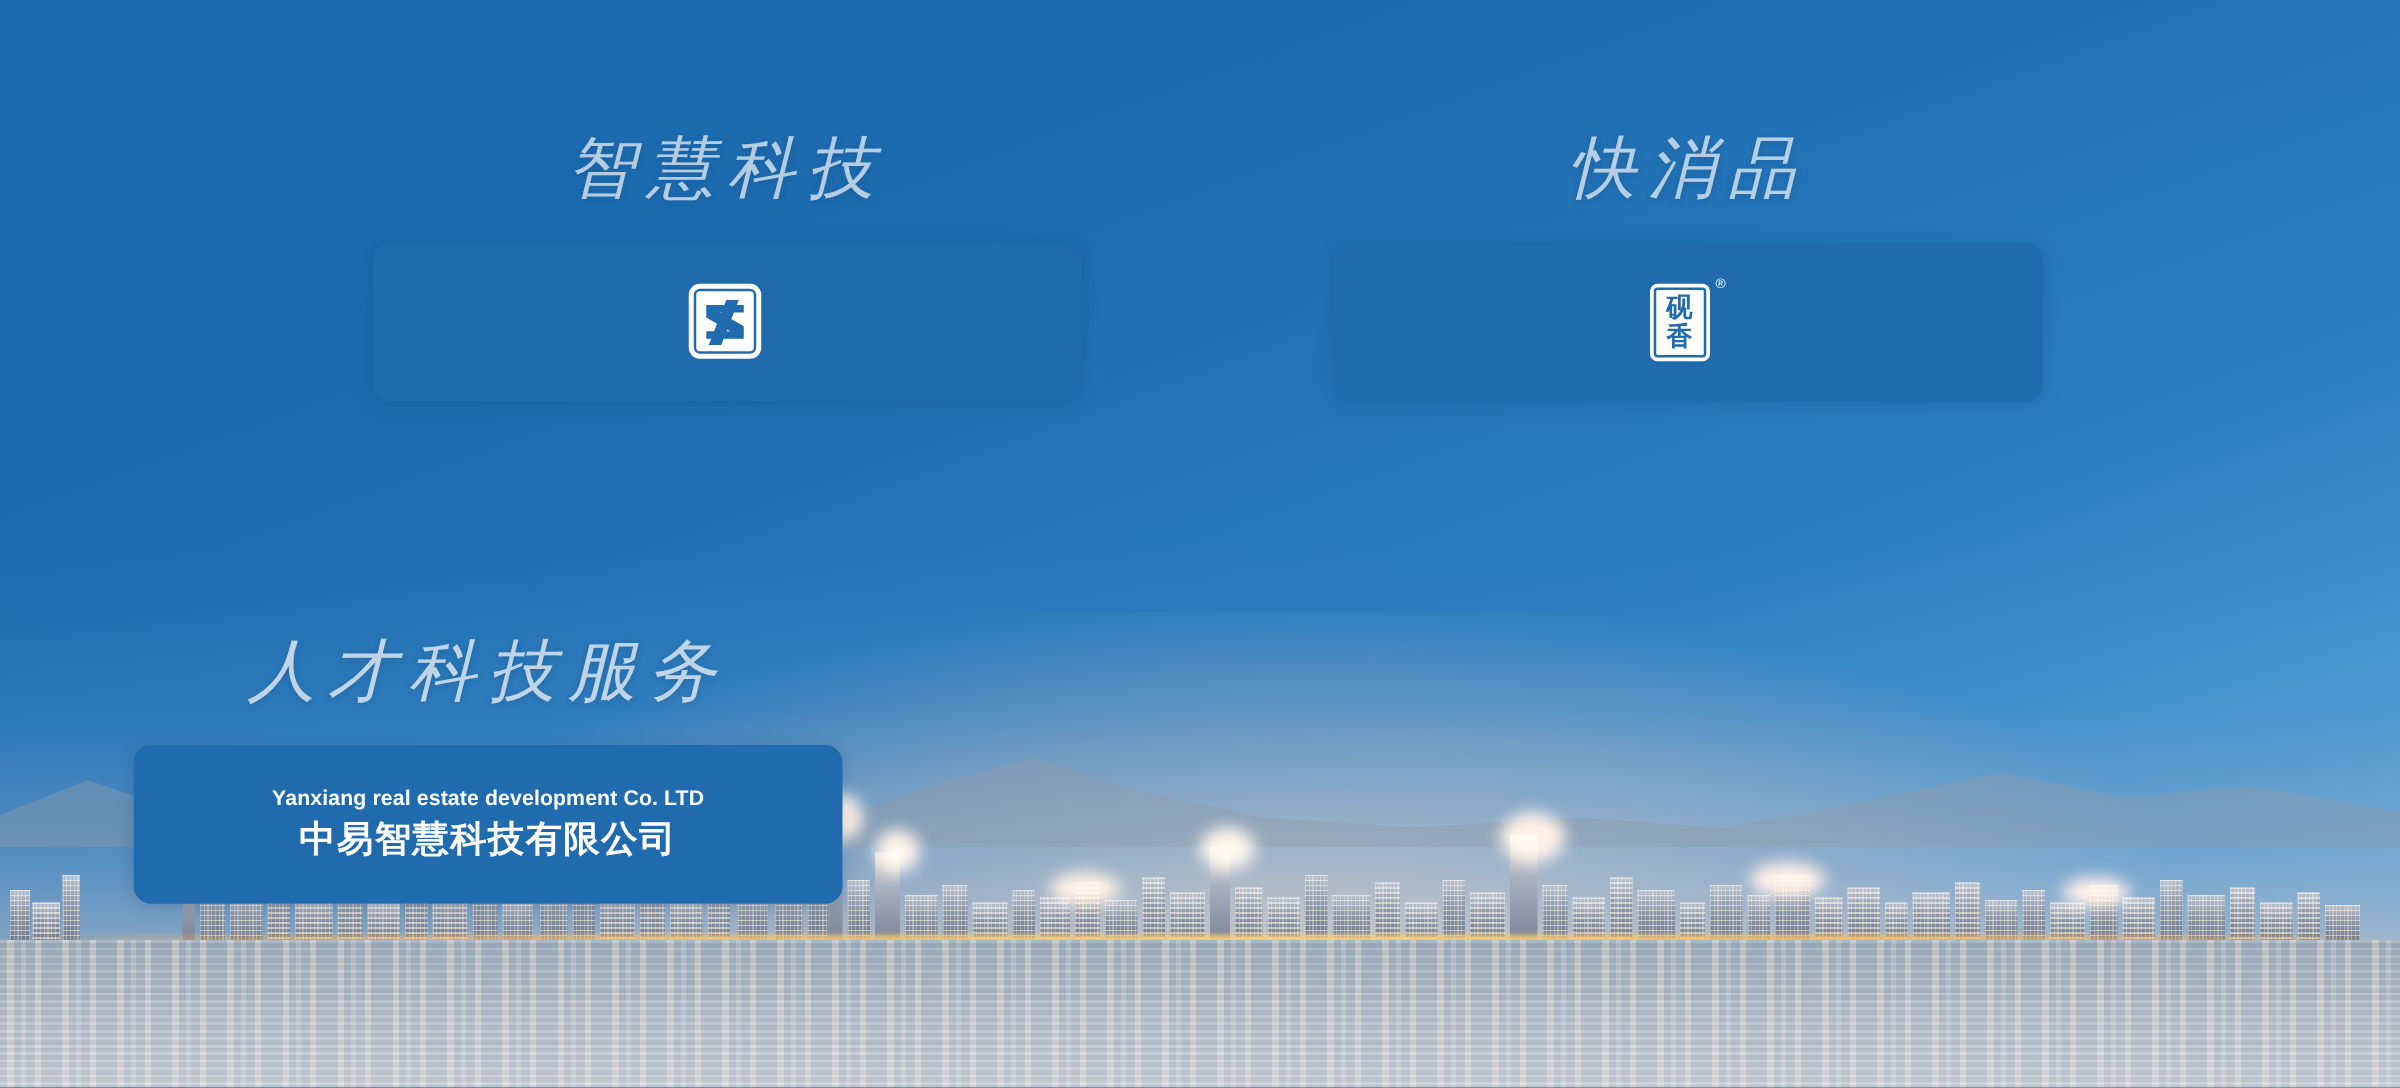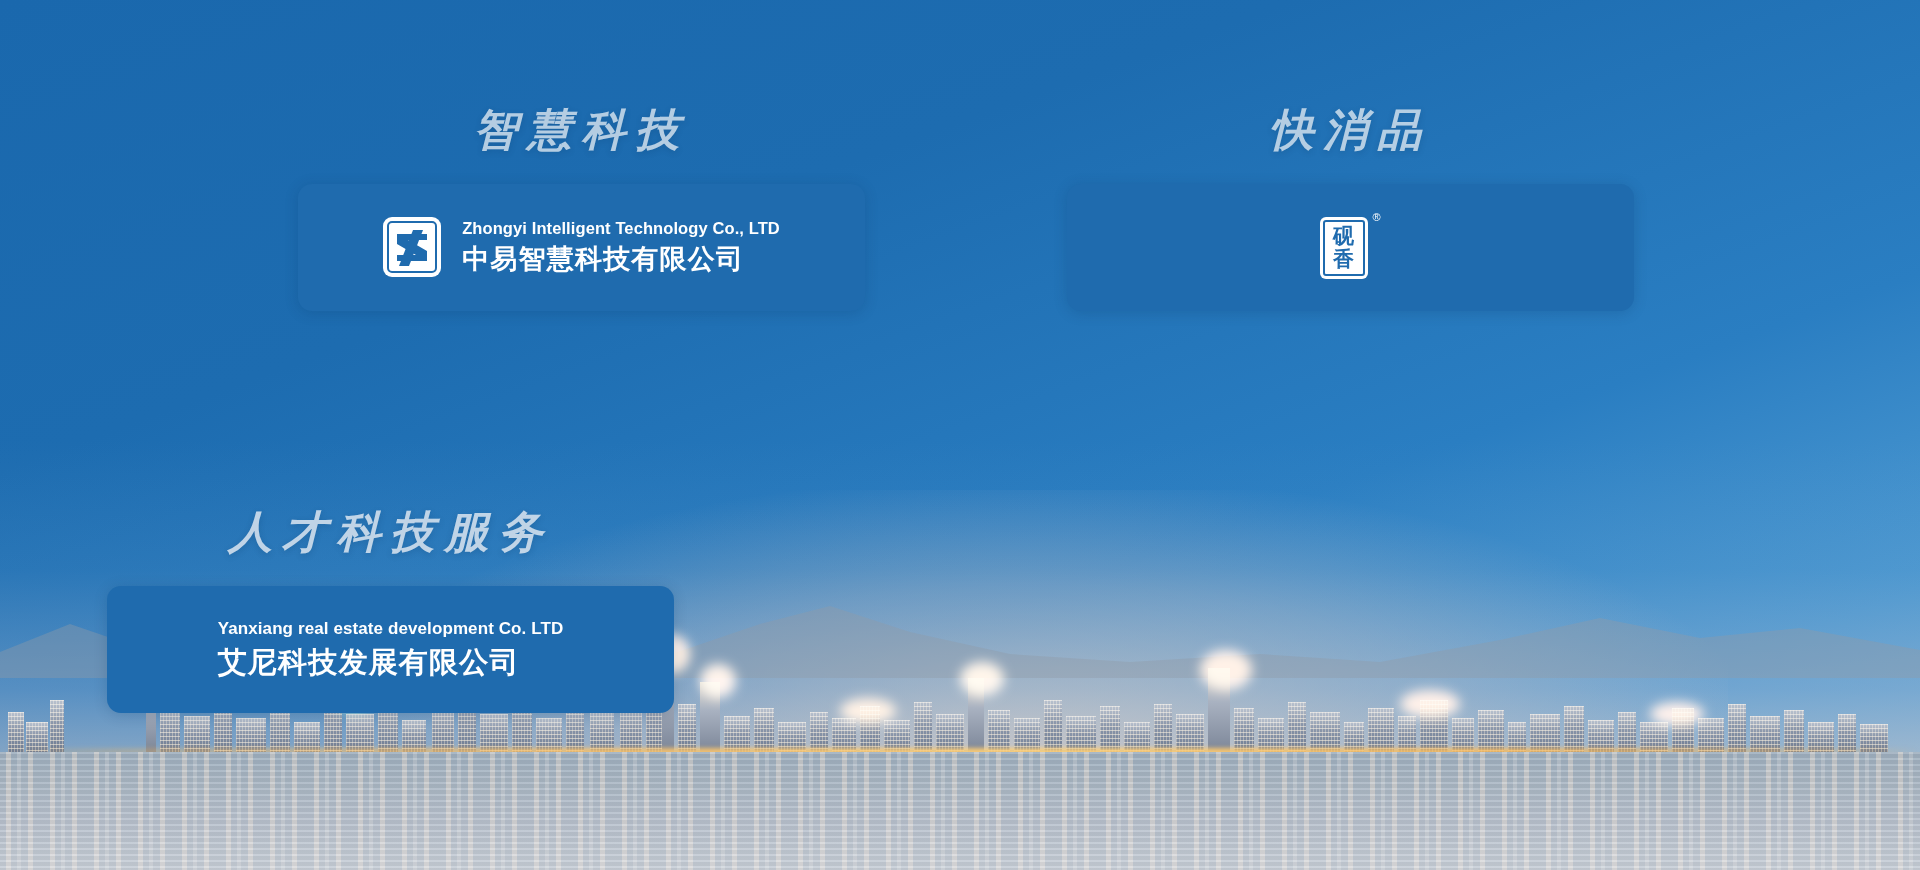--- a/index.html
+++ b/index.html
@@ -146,23 +146,23 @@
   .cell-inner {
     position: absolute;
     width: 567px;
   }
   .cell-0 .cell-inner { left: 298px;  top: 108px; }
   .cell-1 .cell-inner { left: 107px;  top: 108px; }
   .cell-2 .cell-inner { left: 298px;  top: 75px;  }
   .cell-3 .cell-inner { left: 107px;  top: 75px;  }
 
   .section-title {
-    font-size: 44px;
+    font-size: 54px;
     line-height: 1;
-    font-weight: bold;
+    font-weight: normal;
     font-style: italic;
     letter-spacing: 10px;
     color: rgba(224,234,243,0.78);
     text-align: center;
     margin-bottom: 32px;
     white-space: nowrap;
     text-shadow: 0 2px 6px rgba(10,50,90,0.20);
   }
   .cell-2 .section-title,
   .cell-3 .section-title { color: rgba(231,238,245,0.80); }
@@ -198,21 +198,21 @@
     white-space: nowrap;
   }
   .company-cn {
     font-size: 27px;
     line-height: 1.3;
     font-weight: bold;
     letter-spacing: 1.2px;
     margin-top: 3px;
     white-space: nowrap;
   }
-  .card.no-logo .company-text { }
+  .card.no-logo .company-text { text-align: center; }
   .card.no-logo .company-en { font-size: 17px; }
   .card.no-logo .company-cn { font-size: 29px; margin-top: 5px; }
 
   
   .logo-zhongyi {
     width: 58px; height: 60px;
     background: #ffffff;
     border-radius: 9px;
     position: relative;
     overflow: hidden;
@@ -392,24 +392,20 @@
         <div class="card">
           <div class="logo-box">
             <div class="logo-zhongyi">
               <div class="frame"></div>
               <svg width="58" height="60" viewBox="0 0 58 60">
                 <path d="M14 17 L44 17 L44 23 L25 23 L44 34 L44 44 L14 44 L14 38 L33 38 L14 27 Z" fill="#1f6bae"></path>
                 <path d="M30 13 L40 13 L26 49 L16 49 Z" fill="#1f6bae"></path>
               </svg>
             </div>
           </div>
-          <div class="company-text">
-            <div class="company-en">Zhongyi Intelligent Technology Co., LTD</div>
-            <div class="company-cn">中易智慧科技有限公司</div>
-          </div>
         </div>
       </div>
     </div>
 
     <div class="cell cell-1">
       <div class="cell-inner">
         <div class="section-title">快消品</div>
         <div class="card">
           <div class="logo-box">
             <div class="logo-seal">
@@ -423,20 +419,20 @@
       </div>
     </div>
 
 
     <div class="cell cell-3">
       <div class="cell-inner">
         <div class="section-title">人才科技服务</div>
         <div class="card no-logo">
           <div class="company-text">
             <div class="company-en">Yanxiang real estate development Co. LTD</div>
-            <div class="company-cn">艾尼科技发展有限公司</div>
+            <div class="company-cn">中易智慧科技有限公司</div>
           </div>
         </div>
       </div>
     </div>
 
   </div>
 </div>
 
 </body></html>

